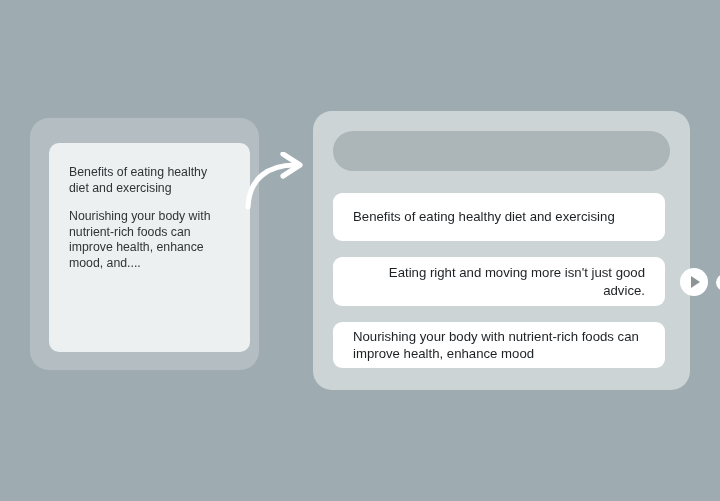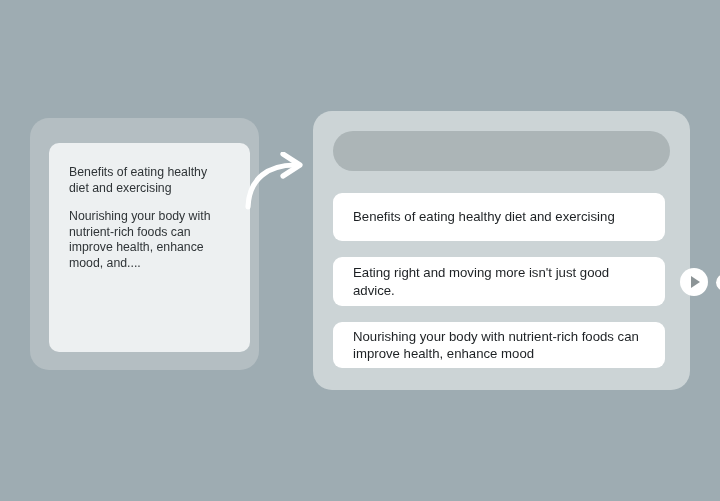--- a/index.html
+++ b/index.html
@@ -132,21 +132,21 @@
     align-items: center;
     box-sizing: border-box;
     padding: 0 20px;
   }
   .segment-card .segment-text {
     color: #1d2124;
     font-size: 13.2px;
     line-height: 17.5px;
   }
   #segment-0 { top: 193px; height: 48px; }
-  #segment-1 { top: 257px; height: 49px; }
+  #segment-1 { top: 257px; height: 49px; text-align: right; }
   #segment-2 { top: 322px; height: 46px; }
 </style>
 </head>
 <body>
 
 <div id="stage">
 
   <div class="source-shell"></div>
   <div class="source-sheet"></div>
   <div class="source-text">

